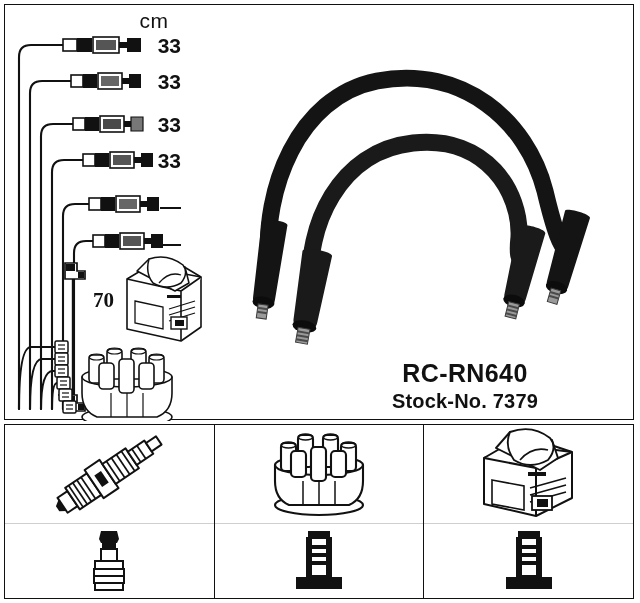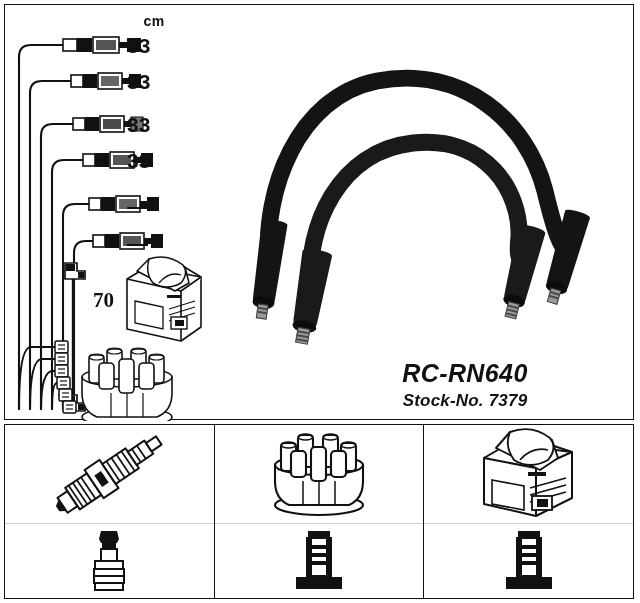--- a/index.html
+++ b/index.html
@@ -32,44 +32,44 @@
   }
   .bcell .bot-half{
     flex:1 1 auto;position:relative;
     display:flex;align-items:center;justify-content:center;
   }
 
   
   .schematic{position:absolute;left:0;top:0;width:240px;height:416px;}
   .unit-col{position:absolute;left:122px;top:8px;width:54px;text-align:center;}
   .unit-col .hdr{
-    font-size:14px;font-weight:bold;letter-spacing:.5px;line-height:16px;
+    font-size:21px;font-weight:normal;letter-spacing:.5px;line-height:16px;
   }
   .len{
-    position:absolute;left:122px;width:54px;text-align:left;
+    position:absolute;left:122px;width:54px;text-align:right;
     font-size:21px;font-weight:bold;line-height:21px;
   }
   .len.dash{font-size:21px;font-weight:bold;}
   .len70{
     position:absolute;font-size:21px;font-weight:bold;line-height:21px;font-family:Liberation Serif, serif;
   }
 
   
   .photo{position:absolute;left:222px;top:46px;width:400px;height:300px;}
 
   
   .caption-block{
-    position:absolute;right:18px;bottom:8px;text-align:center;width:300px;font-style:italic;
+    position:absolute;right:18px;bottom:8px;text-align:center;width:300px;
   }
   .part-no{
     font-size:25px;font-weight:bold;letter-spacing:.4px;line-height:28px;
     margin:0;
   }
   .stock-no{
-    font-size:17px;font-weight:bold;letter-spacing:.2px;line-height:20px;
+    font-size:20px;font-weight:bold;letter-spacing:.2px;line-height:20px;
     margin:4px 0 0 0;
   }
   svg{display:block;}
 </style>
 </head>
 <body>
 
 <div id="sheet">
 
   <div class="main-panel">

